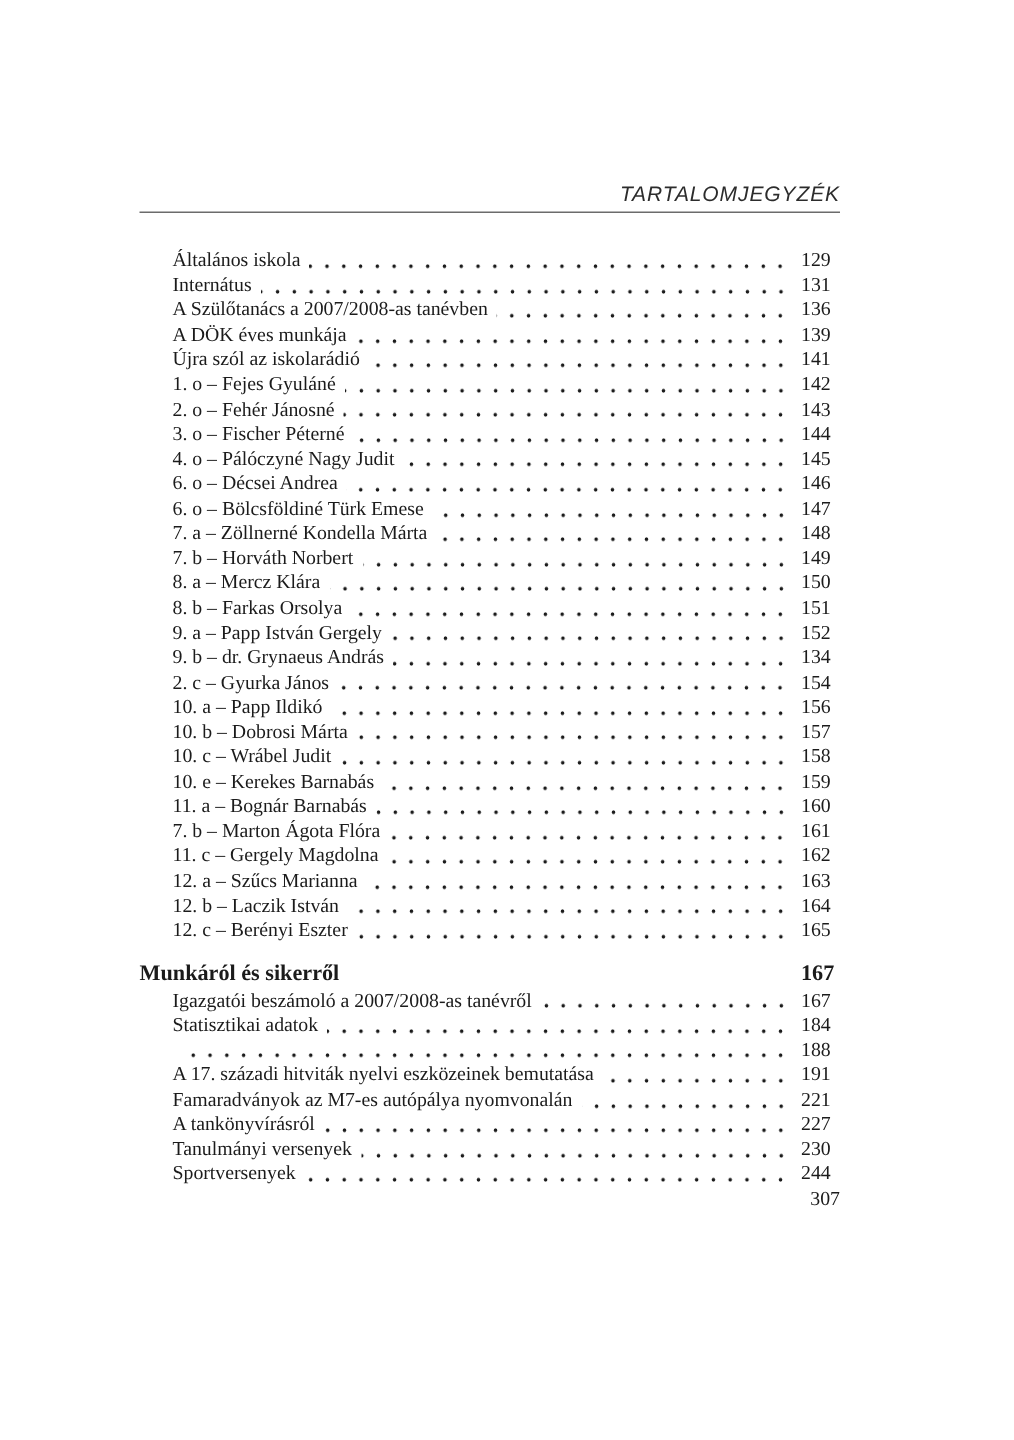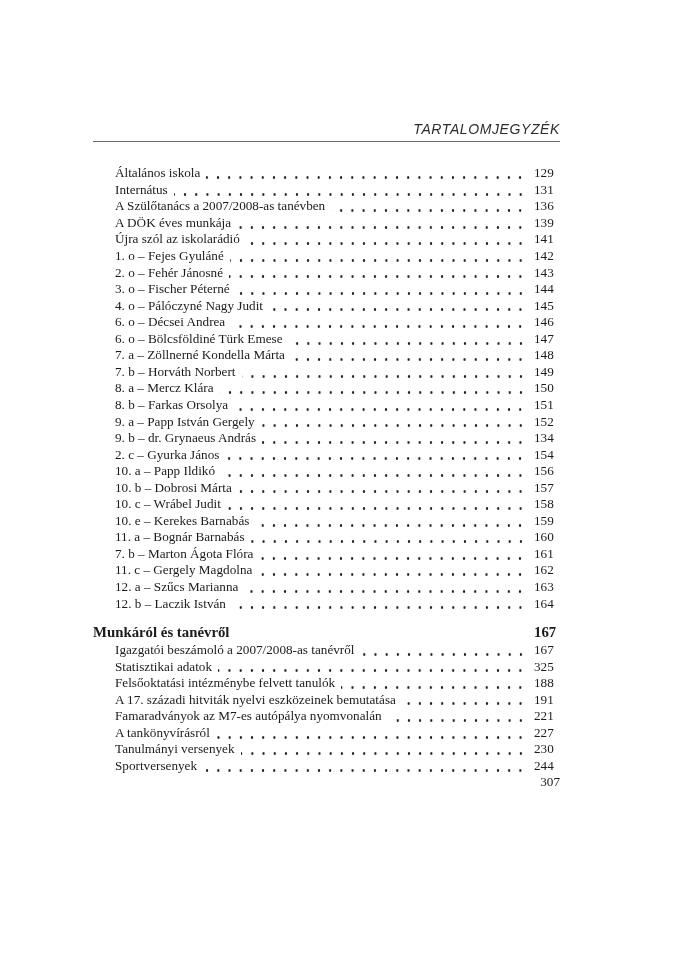--- a/index.html
+++ b/index.html
@@ -212,39 +212,43 @@
           <div class="toc-row">
             <span class="entry-label">12. a – Szűcs Marianna</span>
             <span class="leader"></span>
             <span class="pagenum">163</span>
           </div>
           <div class="toc-row">
             <span class="entry-label">12. b – Laczik István</span>
             <span class="leader"></span>
             <span class="pagenum">164</span>
           </div>
+          <div class="toc-row">
+            <span class="entry-label">12. c – Berényi Eszter</span>
+            <span class="leader"></span>
+            <span class="pagenum">165</span>
+          </div>
         </div>
         <div class="toc-section">
           <div class="toc-heading-row">
-            <span>Munkáról és tanévről</span>
+            <span>Munkáról és sikerről</span>
             <span class="spacer"></span>
             <span class="pagenum">167</span>
           </div>
           <div class="toc-row">
             <span class="entry-label">Igazgatói beszámoló a 2007/2008-as tanévről</span>
             <span class="leader"></span>
             <span class="pagenum">167</span>
           </div>
           <div class="toc-row">
             <span class="entry-label">Statisztikai adatok</span>
             <span class="leader"></span>
-            <span class="pagenum">325</span>
-          </div>
-          <div class="toc-row">
-            <span class="entry-label">Felsőoktatási intézménybe felvett tanulók</span>
+            <span class="pagenum">184</span>
+          </div>
+          <div class="toc-row">
             <span class="leader"></span>
             <span class="pagenum">188</span>
           </div>
           <div class="toc-row">
             <span class="entry-label">A 17. századi hitviták nyelvi eszközeinek bemutatása</span>
             <span class="leader"></span>
             <span class="pagenum">191</span>
           </div>
           <div class="toc-row">
             <span class="entry-label">Famaradványok az M7-es autópálya nyomvonalán</span>

